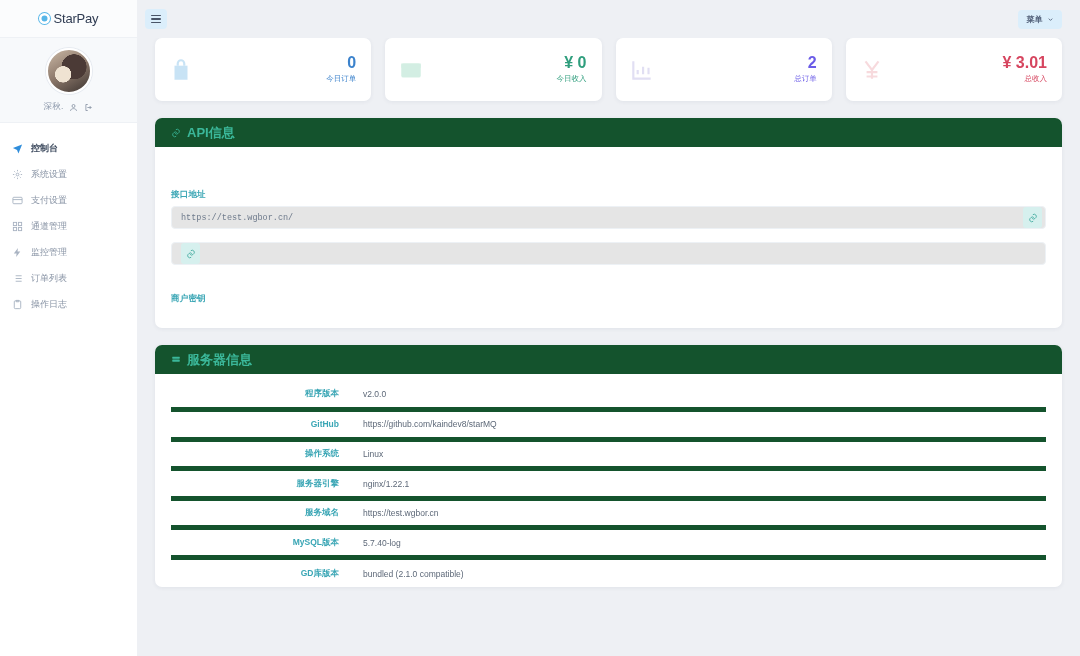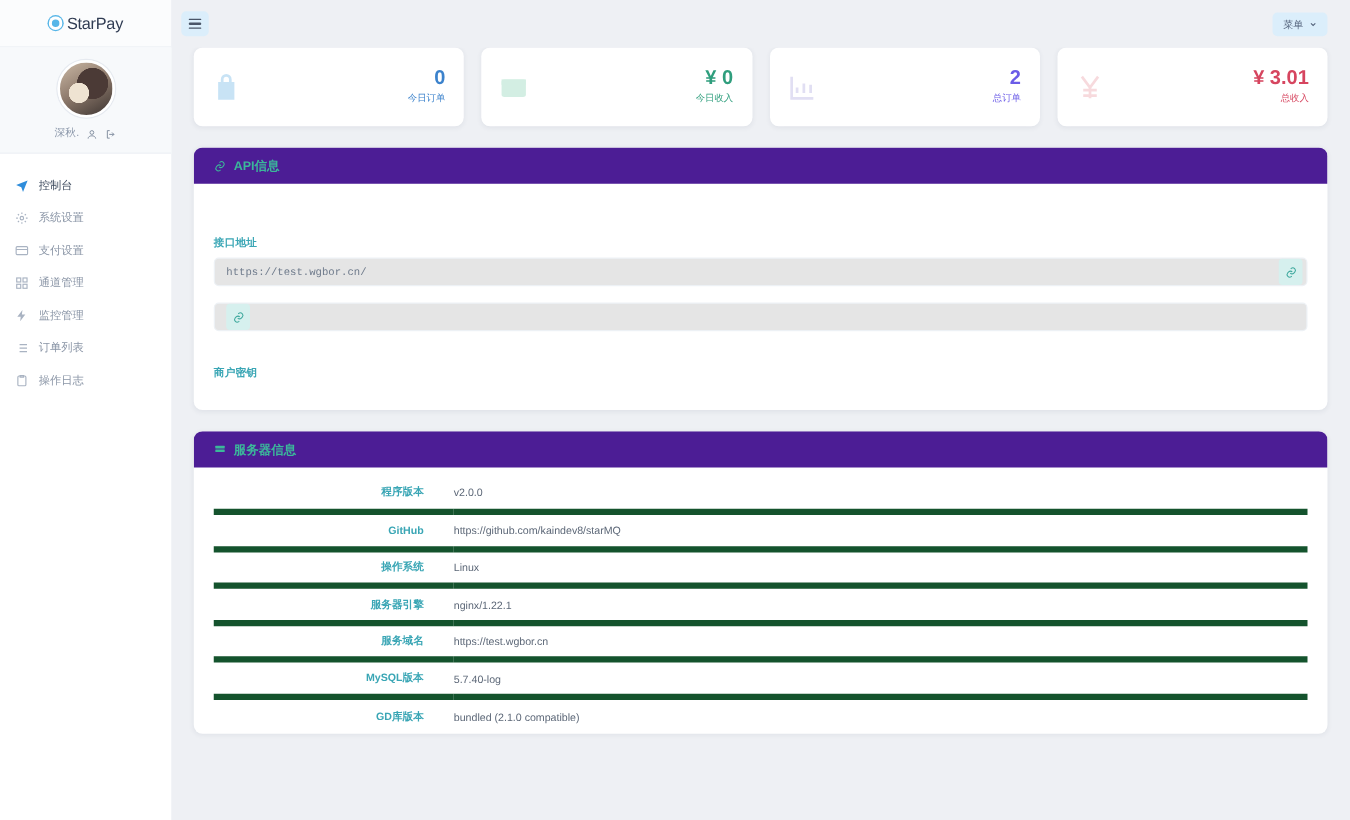--- a/index.html
+++ b/index.html
@@ -59,30 +59,31 @@
   .mini-ic { width: 9px; height: 9px; display: block; color: #7d8a9c; }
   .nav { padding-top: 12px; display: flex; flex-direction: column; }
   .nav-item {
     height: 26px;
     display: flex; align-items: center; gap: 8px;
     padding-left: 12px;
     font-size: 9px; color: #8a95a6;
     cursor: pointer;
   }
   .nav-item .ic { width: 11px; height: 11px; flex: 0 0 11px; color: #a9b3c2; }
-  .nav-item.active { color: #3d4a5e; font-weight: normal; padding-left: 12px; }
+  .nav-item.active { color: #3d4a5e; font-weight: bold; padding-left: 12px; }
   .nav-item.active .ic { color: #2f8ddb; }
 
   
   .main { flex: 1 1 auto; height: 656px; display: flex; flex-direction: column; overflow: hidden; }
   .topbar {
     height: 38px; flex: 0 0 38px;
     display: flex; align-items: center; justify-content: space-between;
     padding: 0 18px 0 8px;
     background: #eef0f4;
+    font-weight: bold;
   }
   .burger {
     width: 22px; height: 20px; border-radius: 4px;
     background: #dbeefb;
     display: flex; align-items: center; justify-content: center;
     flex-direction: column; gap: 2px;
     cursor: pointer;
   }
   .burger span { display: block; width: 10px; height: 1.4px; background: #4a5568; border-radius: 1px; }
   .menu-drop {
@@ -115,22 +116,22 @@
   .panel {
     background: #ffffff; border-radius: 7px;
     box-shadow: 0 1px 4px rgba(40,60,90,0.07);
     margin-top: 17px;
     overflow: hidden;
   }
   .panel-head {
     height: 29px;
     display: flex; align-items: center; gap: 6px;
     padding: 0 16px;
-    font-size: 10px; font-weight: bold; color: #3bb89a;
-    background: #4c1d95;
+    font-size: 13px; font-weight: bold; color: #3bb89a;
+    background: #14532d;
   }
   .panel-head .ic { width: 10px; height: 10px; color: #3bb89a; }
   .panel-body { padding: 14px 16px 18px; }
 
   .field { margin-bottom: 13px; }
   .field:last-child { margin-bottom: 0; }
   .field-label {
     font-size: 8.5px; color: #3aa6b5; font-weight: bold;
     margin-bottom: 5px; letter-spacing: 0.2px; margin-top: 28px;
   }

